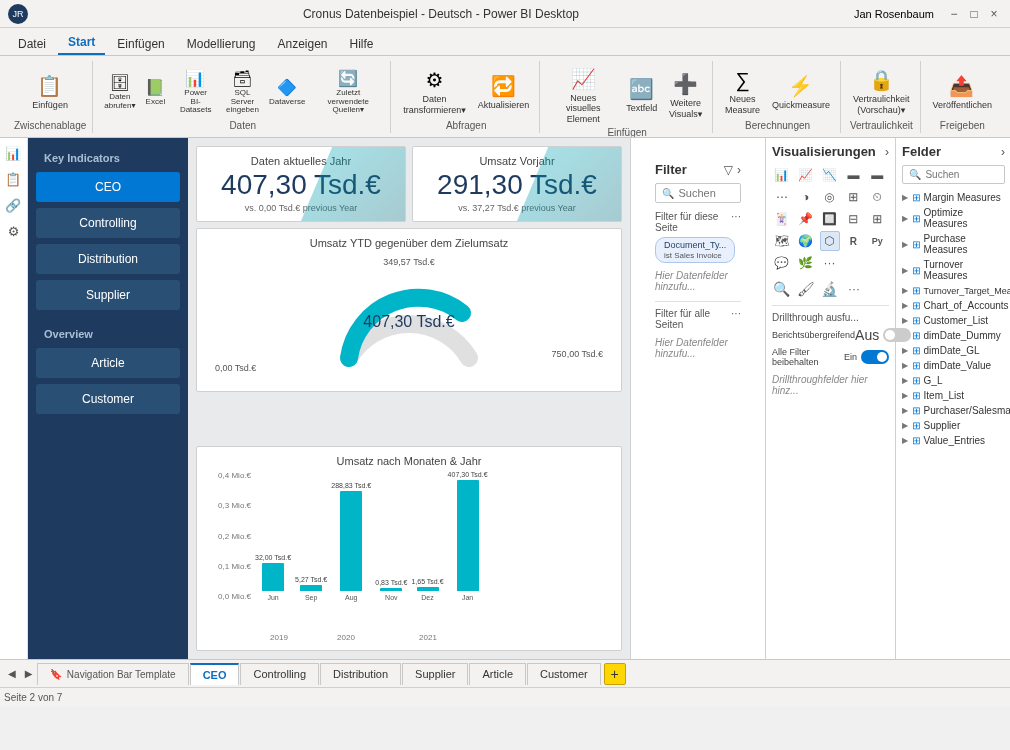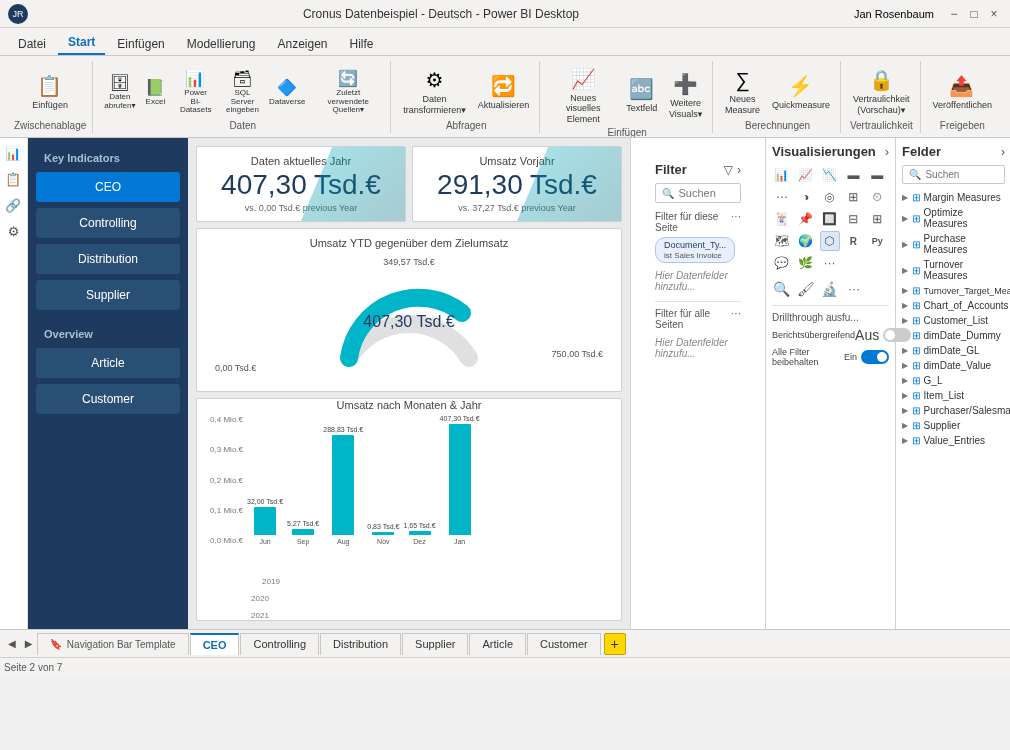--- a/index.html
+++ b/index.html
@@ -174,23 +174,24 @@
     }
     .donut-label-left { position: absolute; left: 10px; bottom: 10px; font-size: 9px; color: #555; }
     .donut-label-right { position: absolute; right: 10px; bottom: 24px; font-size: 9px; color: #555; }
     .donut-top { position: absolute; top: 4px; font-size: 9px; color: #555; }
     .donut-center { position: absolute; font-size: 16px; font-weight: 300; color: #1e3a5f; }
 
     .bottom-card {
       background: white;
       border: 1px solid #d0d0d0;
       border-radius: 2px;
-      padding: 0;
+      padding: 8px;
       display: flex;
       flex-direction: column;
+      margin-top: 48px;
     }
     .bottom-card-title { font-size: 11px; color: #444; text-align: center; margin-bottom: 4px; }
 
     
     .bar-chart {
       flex: 1;
       display: flex;
       flex-direction: column;
       position: relative;
     }
@@ -690,21 +691,21 @@
           </div>
 
           <div class="bar-group" style="justify-content:flex-end; height:130px;">
             <span class="bar-value" style="font-size:7px; color:#444;">407,30 Tsd.€</span>
             <div class="bar" style="height:120px; width:22px;"></div>
             <span class="bar-label">Jan</span>
           </div>
 
         </div>
 
-        <div style="display:flex; padding-left:50px; gap:4px; margin-top:2px;flex-direction:column;">
+        <div style="display:flex; padding-left:50px; gap:4px; margin-top:2px;">
           <div style="width:48px; text-align:center; font-size:8px; color:#777;">2019</div>
           <div style="width:22px;"></div>
           <div style="width:26px; text-align:center; font-size:8px; color:#777;">2020</div>
           <div style="width:48px;"></div>
           <div style="width:26px; text-align:center; font-size:8px; color:#777;">2021</div>
         </div>
       </div>
     </div>
   </div>
 
@@ -794,20 +795,21 @@
         </div>
         <div class="toggle-row">
           <span>Alle Filter beibehalten</span>
           <div style="display:flex; align-items:center; gap:4px;">
             <span style="font-size:9px;">Ein</span>
             <div class="toggle on">
               <div class="toggle-knob"></div>
             </div>
           </div>
         </div>
+        <div class="filter-add-field">Drillthrough​felder hier hinz...</div>
       </div>
     </div>
 
     <div class="fields-panel">
       <div class="panel-header">
         <span class="panel-title">Felder</span>
         <span style="font-size:12px; cursor:pointer; color:#555;">›</span>
       </div>
       <div class="fields-search">
         <span style="font-size:10px; color:#777;">🔍</span>

